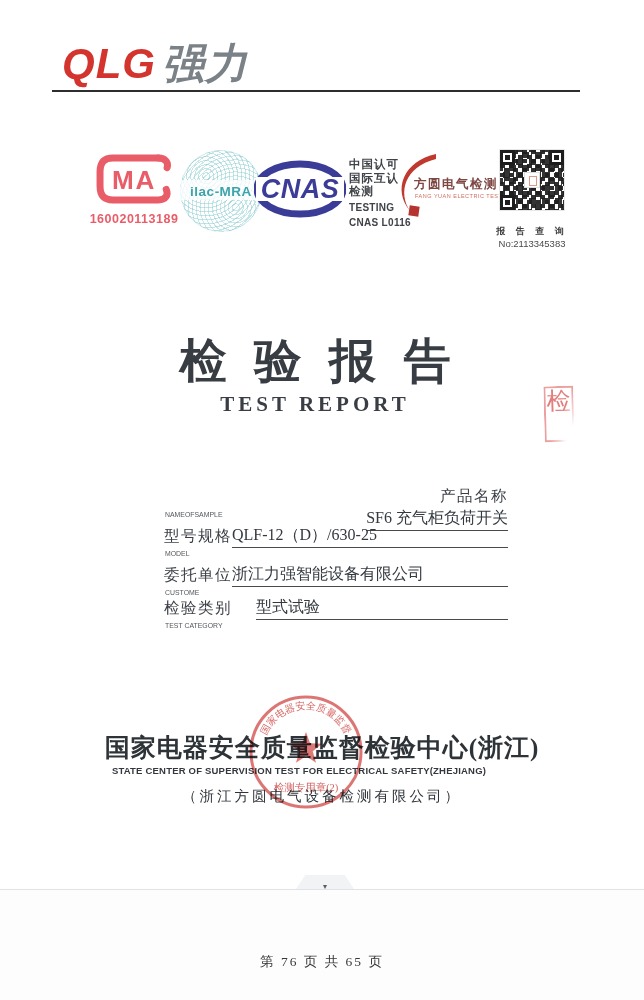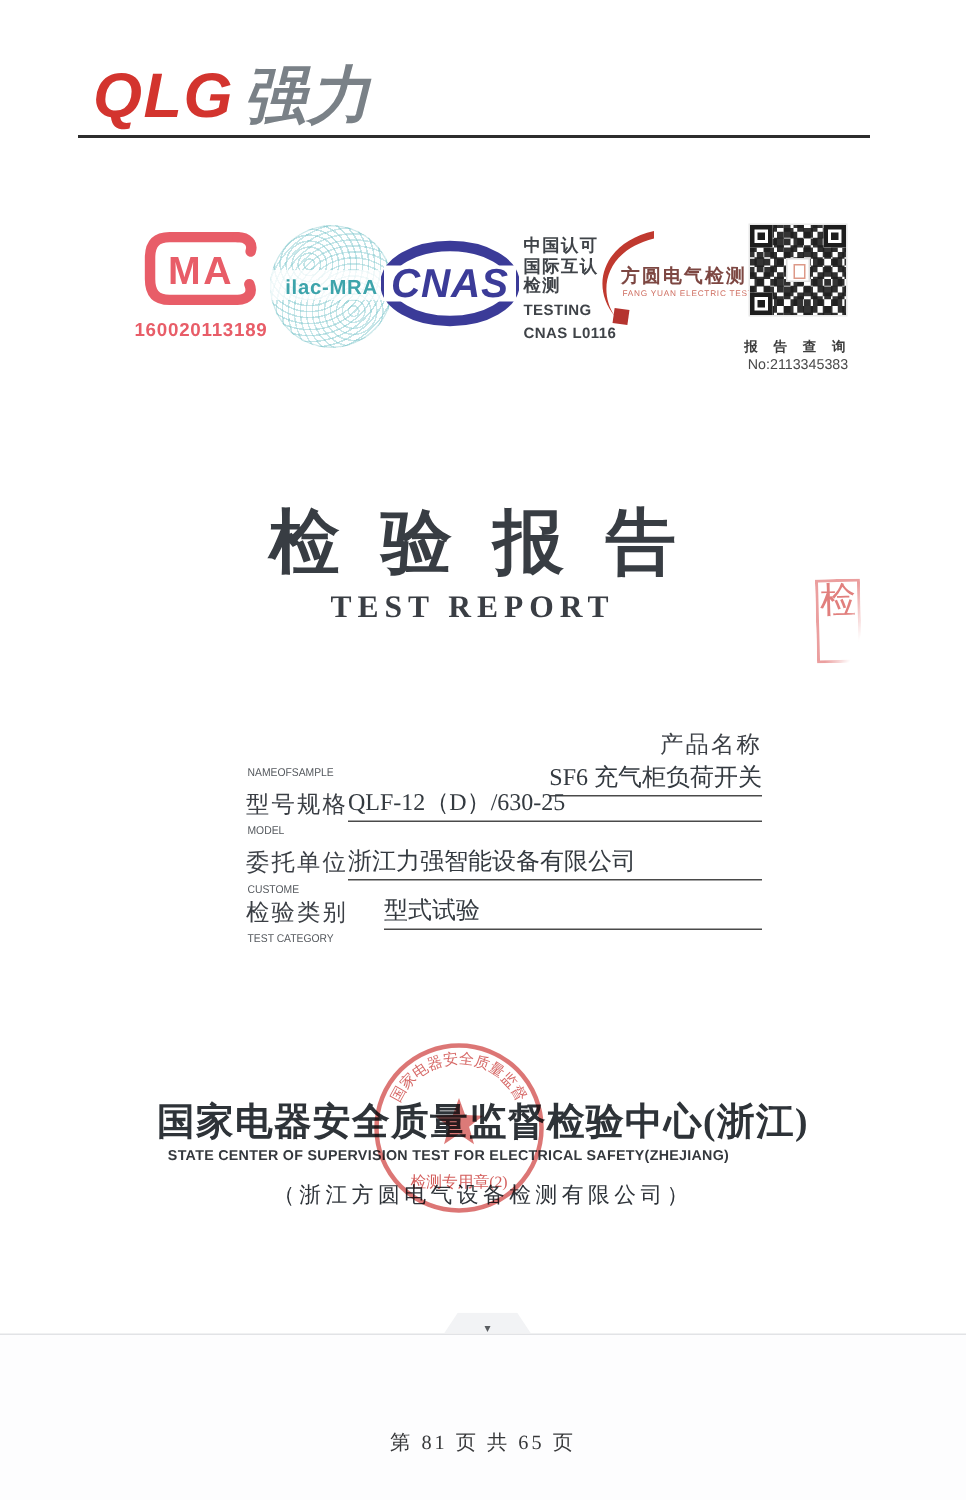--- a/index.html
+++ b/index.html
@@ -208,15 +208,15 @@
     </text>
     <text x="60" y="99" text-anchor="middle" font-size="10.5" fill="rgba(200,50,48,.9)">检测专用章(2)</text>
   </svg>
 
   <div class="below-edge"></div>
   <div class="page-edge"></div>
   <div class="collapse-tab">
     <span>▾</span>
   </div>
 
-  <div class="footer">第 81 页 共 65 页</div>
+  <div class="footer">第 76 页 共 65 页</div>
 
 </div>
 
 </body></html>

